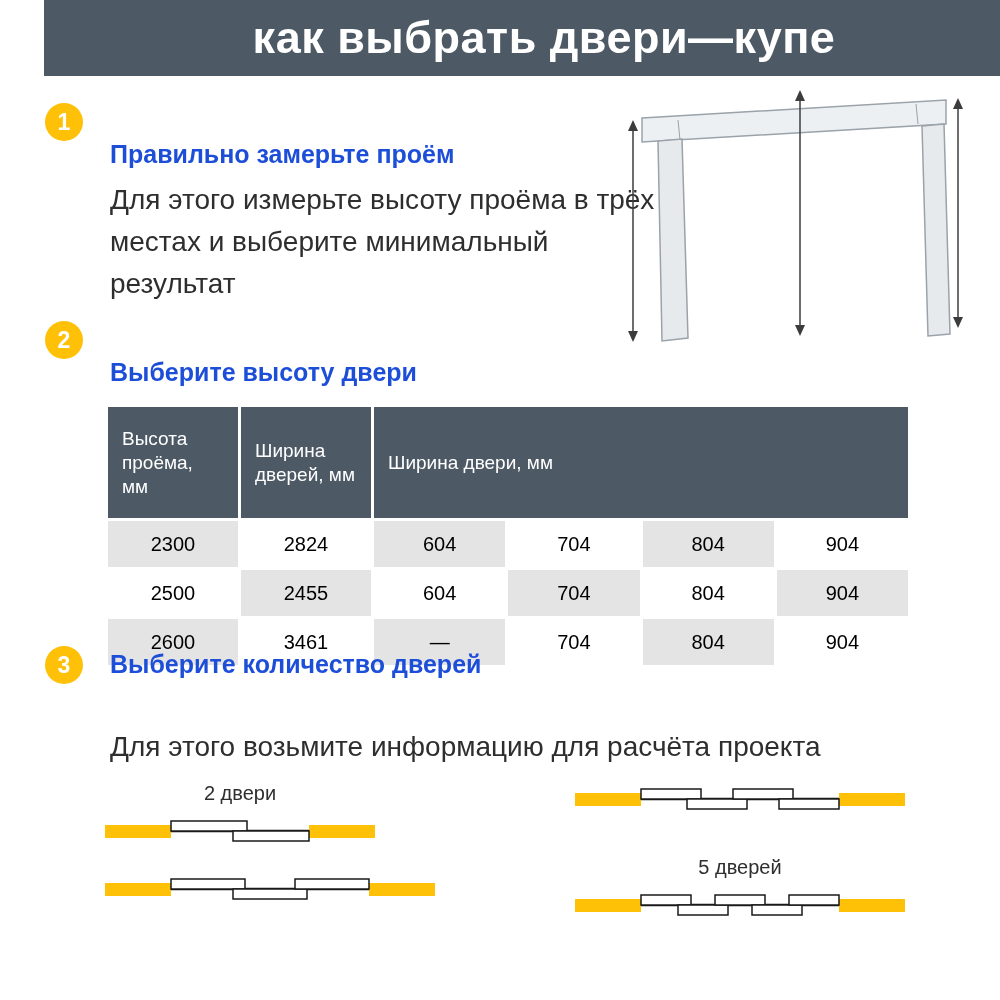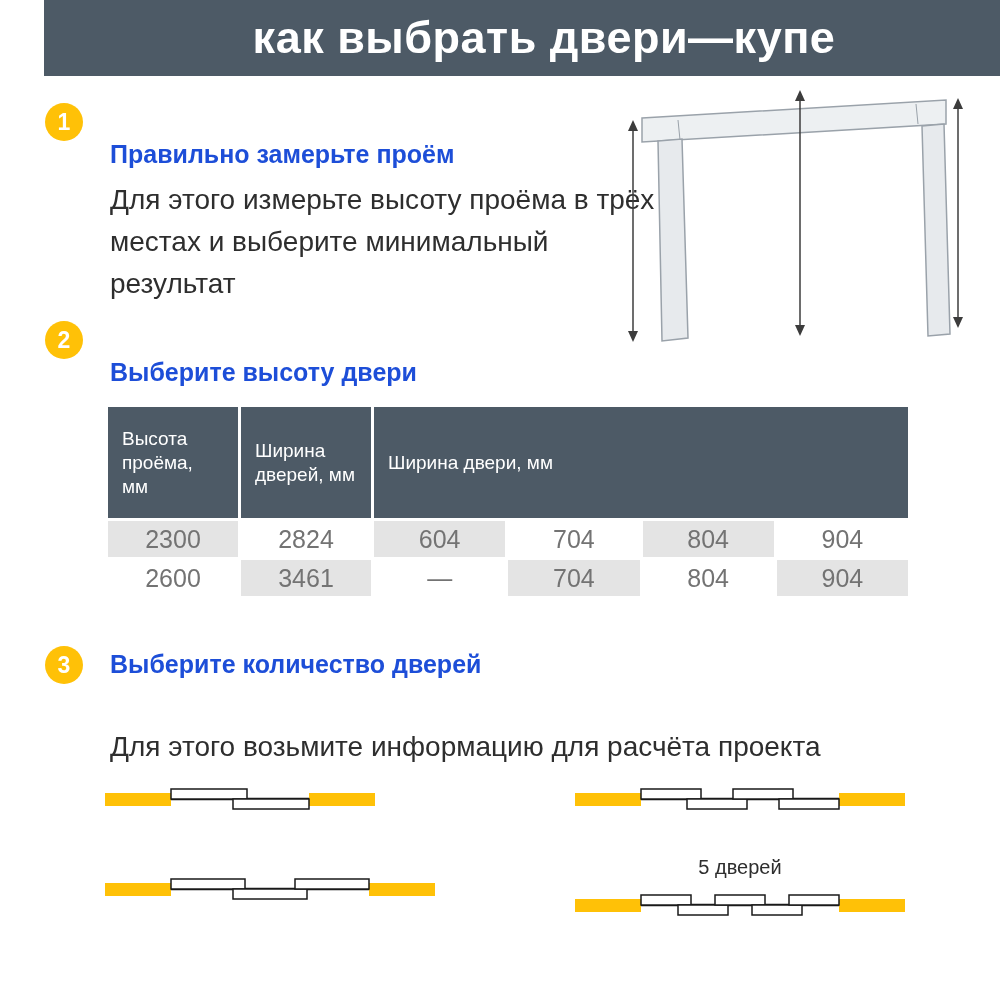--- a/index.html
+++ b/index.html
@@ -40,21 +40,21 @@
   
   .size-table {
     position:absolute; left:105px; top:404px; width:806px;
     border-collapse:separate; border-spacing:3px; table-layout:fixed;
   }
   .size-table th {
     background:#4d5a66; color:#ffffff; font-size:19px; font-weight:normal;
     text-align:left; padding:20px 14px; height:70px; vertical-align:middle; line-height:1.25;margin-top:19px;
   }
   .size-table td {
-    font-size:25px; text-align:center; height:36px; vertical-align:middle; color:#737373;
+    font-size:20px; text-align:center; height:46px; vertical-align:middle; color:#000000;
   }
   .size-table tbody tr:nth-child(odd) td:nth-child(odd),
   .size-table tbody tr:nth-child(even) td:nth-child(even) { background:#e4e4e4; }
 
   
   .diagram { position:absolute; }
   #diag2 { left:105px; top:782px; width:270px; }
   #diag4 { left:575px; top:782px; width:330px; }
   #diag3 { left:105px; top:872px; width:330px; }
   #diag5 { left:575px; top:856px; width:330px; }
@@ -118,35 +118,44 @@
   <tbody>
     <tr>
       <td>2300</td>
       <td>2824</td>
       <td>604</td>
       <td>704</td>
       <td>804</td>
       <td>904</td>
     </tr>
     <tr>
+      <td>2500</td>
+      <td>2455</td>
+      <td>604</td>
+      <td>704</td>
+      <td>804</td>
+      <td>904</td>
+    </tr>
+    <tr>
       <td>2600</td>
       <td>3461</td>
       <td>—</td>
       <td>704</td>
       <td>804</td>
       <td>904</td>
     </tr>
   </tbody>
 </table>
 
 <div class="circle" id="c3">3</div>
 <div class="step-title" id="t3">Выберите количество дверей</div>
 <div class="step-text" id="x3">Для этого возьмите информацию для расчёта проекта</div>
 
 <div class="diagram" id="diag2">
+  <div class="dlabel">2 двери</div>
   <svg width="270" height="34" viewBox="0 0 270 34">
     <line x1="0" y1="17" x2="270" y2="17" stroke="#1a1a1a" stroke-width="2.5"></line>
     <rect x="0" y="11" width="66" height="13" fill="#ffc107"></rect>
     <rect x="204" y="11" width="66" height="13" fill="#ffc107"></rect>
     <rect x="66" y="7" width="76" height="10" fill="#ffffff" stroke="#1a1a1a" stroke-width="1.5"></rect>
     <rect x="128" y="17" width="76" height="10" fill="#ffffff" stroke="#1a1a1a" stroke-width="1.5"></rect>
   </svg>
 </div>
 
 <div class="diagram" id="diag4">

